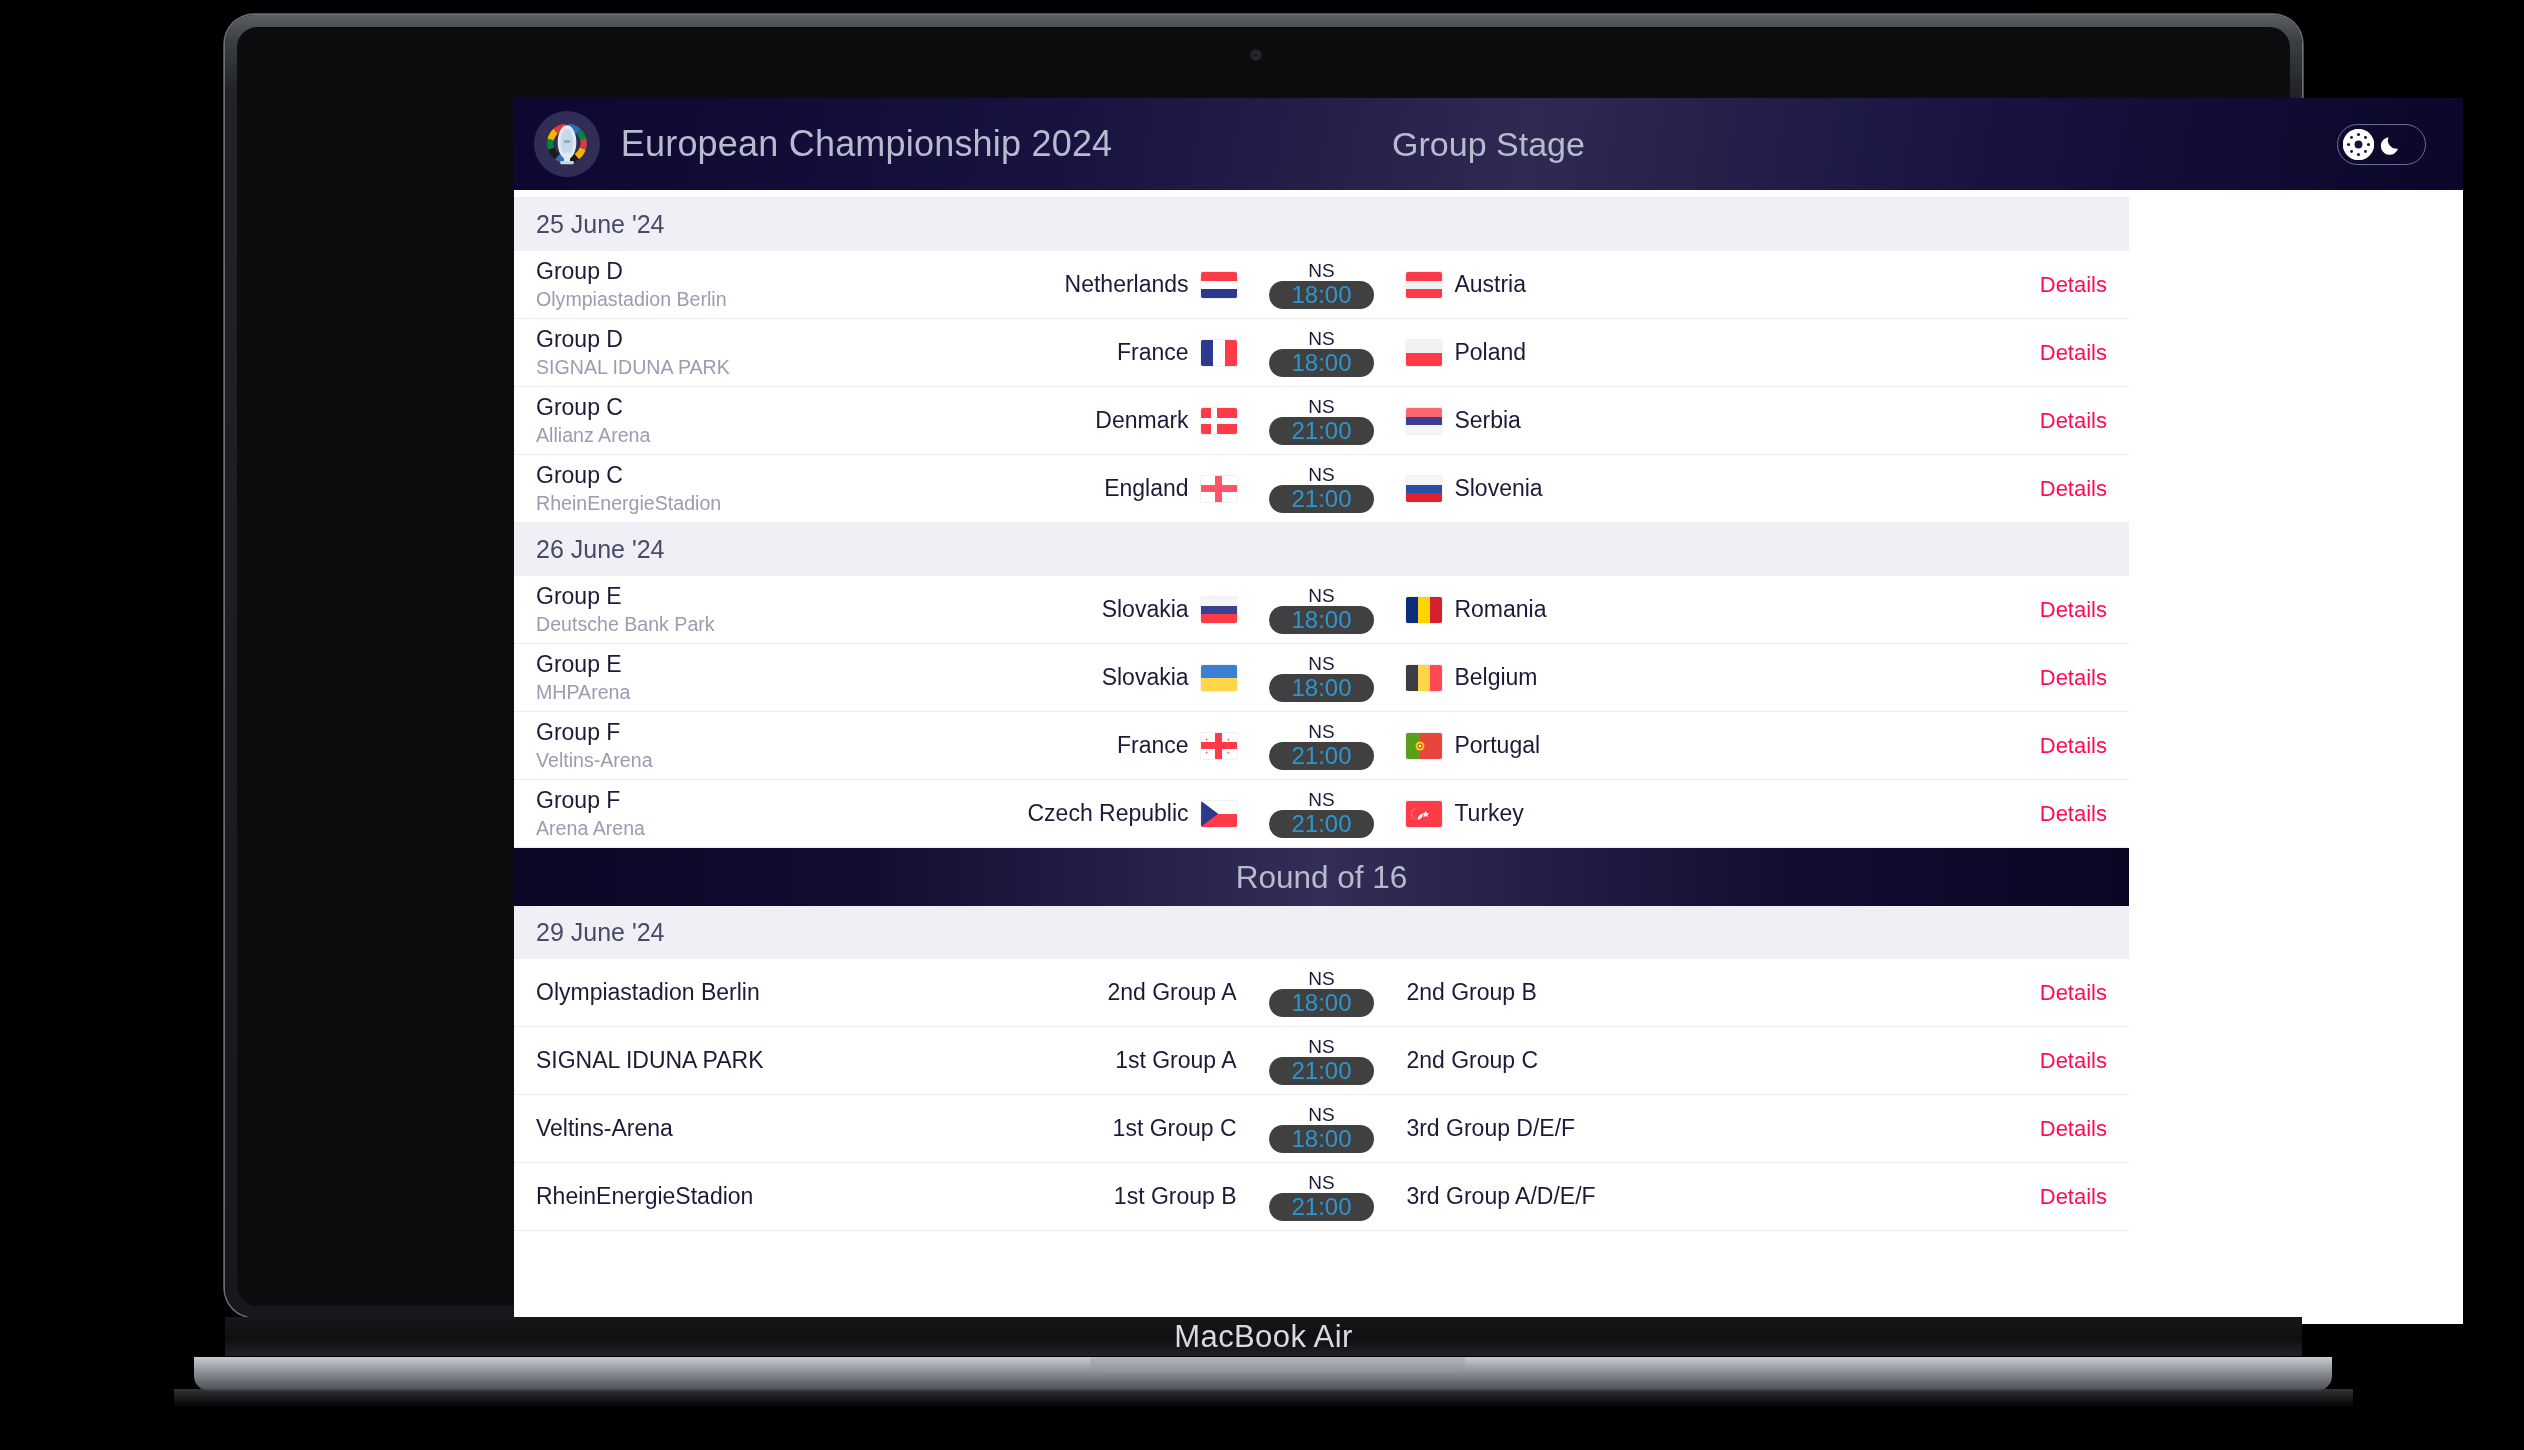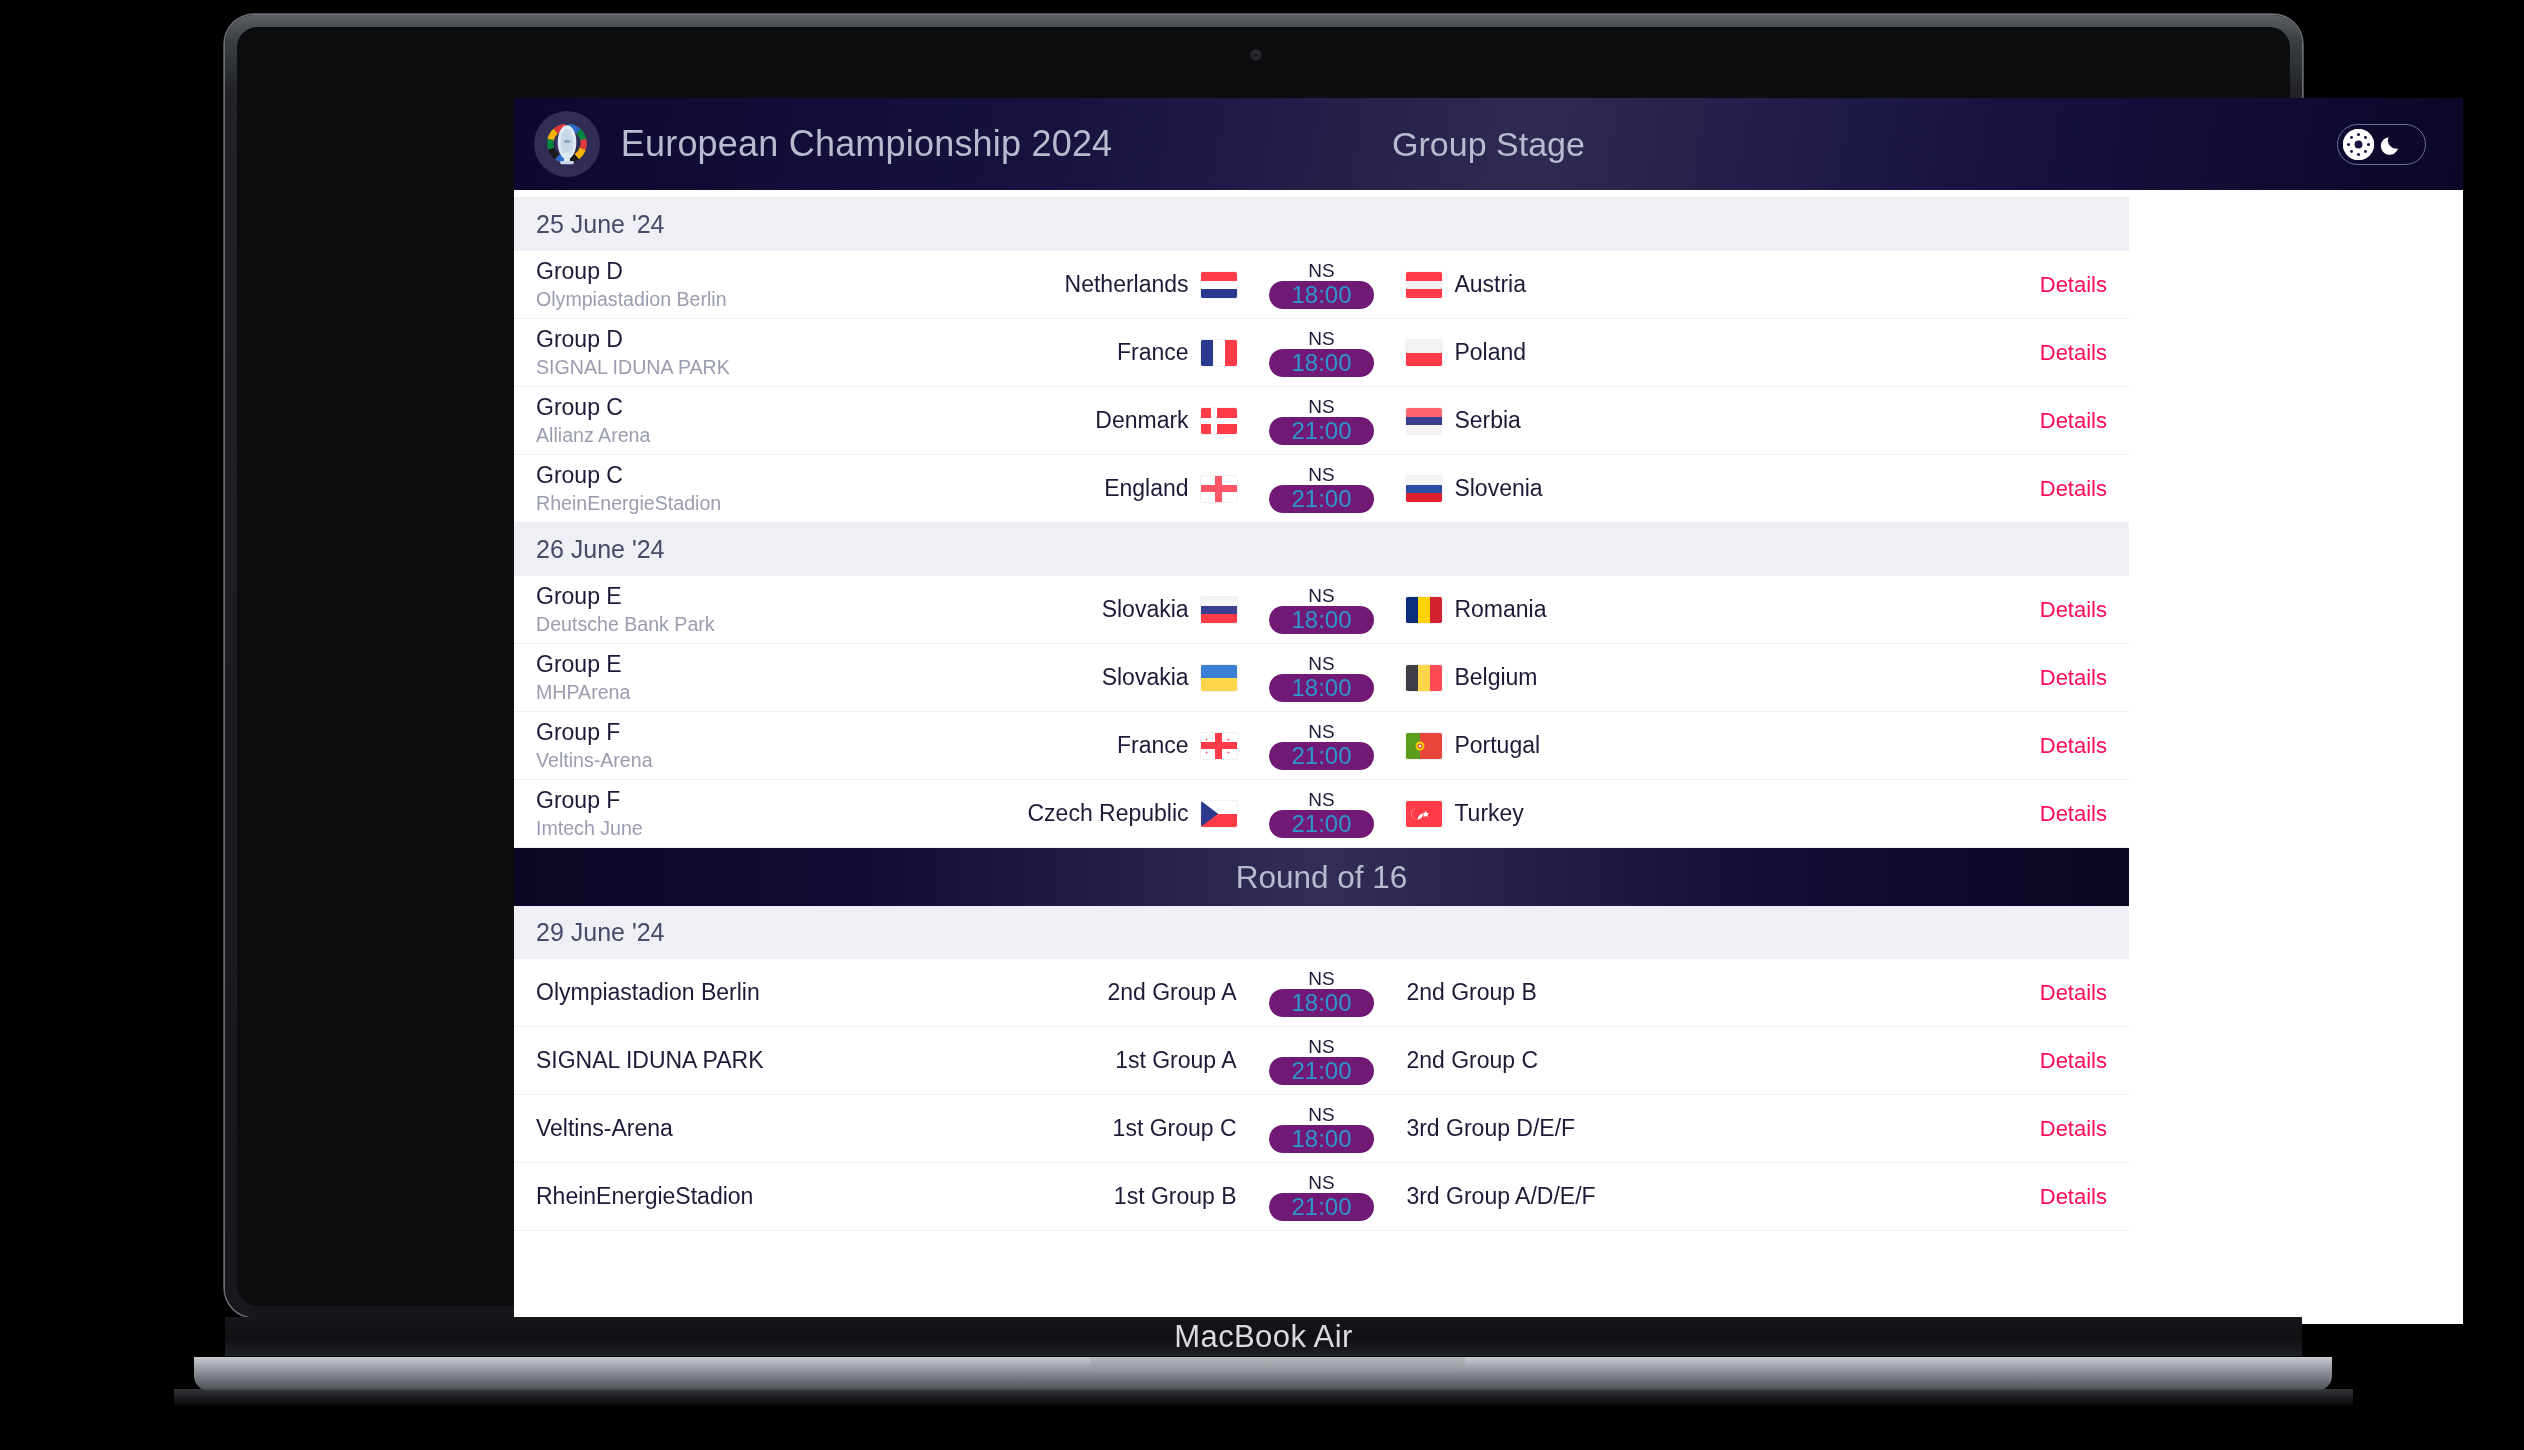--- a/index.html
+++ b/index.html
@@ -68,21 +68,21 @@
   .fixture{display:flex;align-items:center;justify-content:center;width:953px;}
   .team{font-size:23px;color:#1b1b38;white-space:nowrap;}
   .team.home{text-align:right;}
   .home-side{display:flex;align-items:center;justify-content:flex-end;gap:12px;width:392px;}
   .away-side{display:flex;align-items:center;justify-content:flex-start;gap:12px;width:392px;}
   .flag{width:36px;height:25.5px;flex:none;border-radius:1.7px;overflow:hidden;position:relative;
         box-shadow:0 0 0 0.9px rgba(0,0,0,.06);}
 
   .time-wrap{width:170px;display:flex;flex-direction:column;align-items:center;gap:0.9px;}
   .ns{font-size:19px;color:#1b1b38;line-height:1;}
-  .time-pill{background:#701a75;border-radius:19px;padding:1px 22px;color:#2f95cd;font-size:24px;line-height:1.1;}
+  .time-pill{background:#404040;border-radius:19px;padding:1px 22px;color:#2f95cd;font-size:24px;line-height:1.1;}
 
   .details{position:absolute;right:22px;top:0;height:67px;display:flex;align-items:center;
         color:#ff0a54;font-size:22px;cursor:pointer;}
 
   .date-head{height:53px;background:#eff0f5;display:flex;align-items:center;padding-left:22px;
         font-size:25px;color:#4a4a68;box-sizing:border-box;}
 
   .stage-banner{height:58px;display:flex;align-items:center;justify-content:center;
         background:linear-gradient(90deg,#0b0726 0%,#120d33 22%,#332e57 50%,#130e34 78%,#0a0624 100%);
         color:#b9bacd;font-size:31.5px;}
@@ -429,21 +429,21 @@
                   </span>
                   <span class="team">Portugal</span>
                 </div>
               </div>
             </div>
             <a class="details">Details</a>
           </div>
           <div class="row">
             <div class="col-left">
               <span class="group-label">Group F</span>
-              <span class="venue">Imtech June</span>
+              <span class="venue">Arena Arena</span>
             </div>
             <div class="center-block">
               <div class="fixture">
                 <div class="home-side">
                   <span class="team home">Czech Republic</span>
                   <span class="flag">
                     <span style="display:block;width:100%;height:100%;position:relative;background:#fff">
                       <span style="position:absolute;left:0;bottom:0;width:100%;height:50%;background:#ff3b47"></span>
                       <svg width="36" height="25.5" viewBox="0 0 42 30" style="position:absolute;left:0;top:0">
                         <polygon points="0,0 20,15 0,30" fill="#2b3a8f"></polygon>

